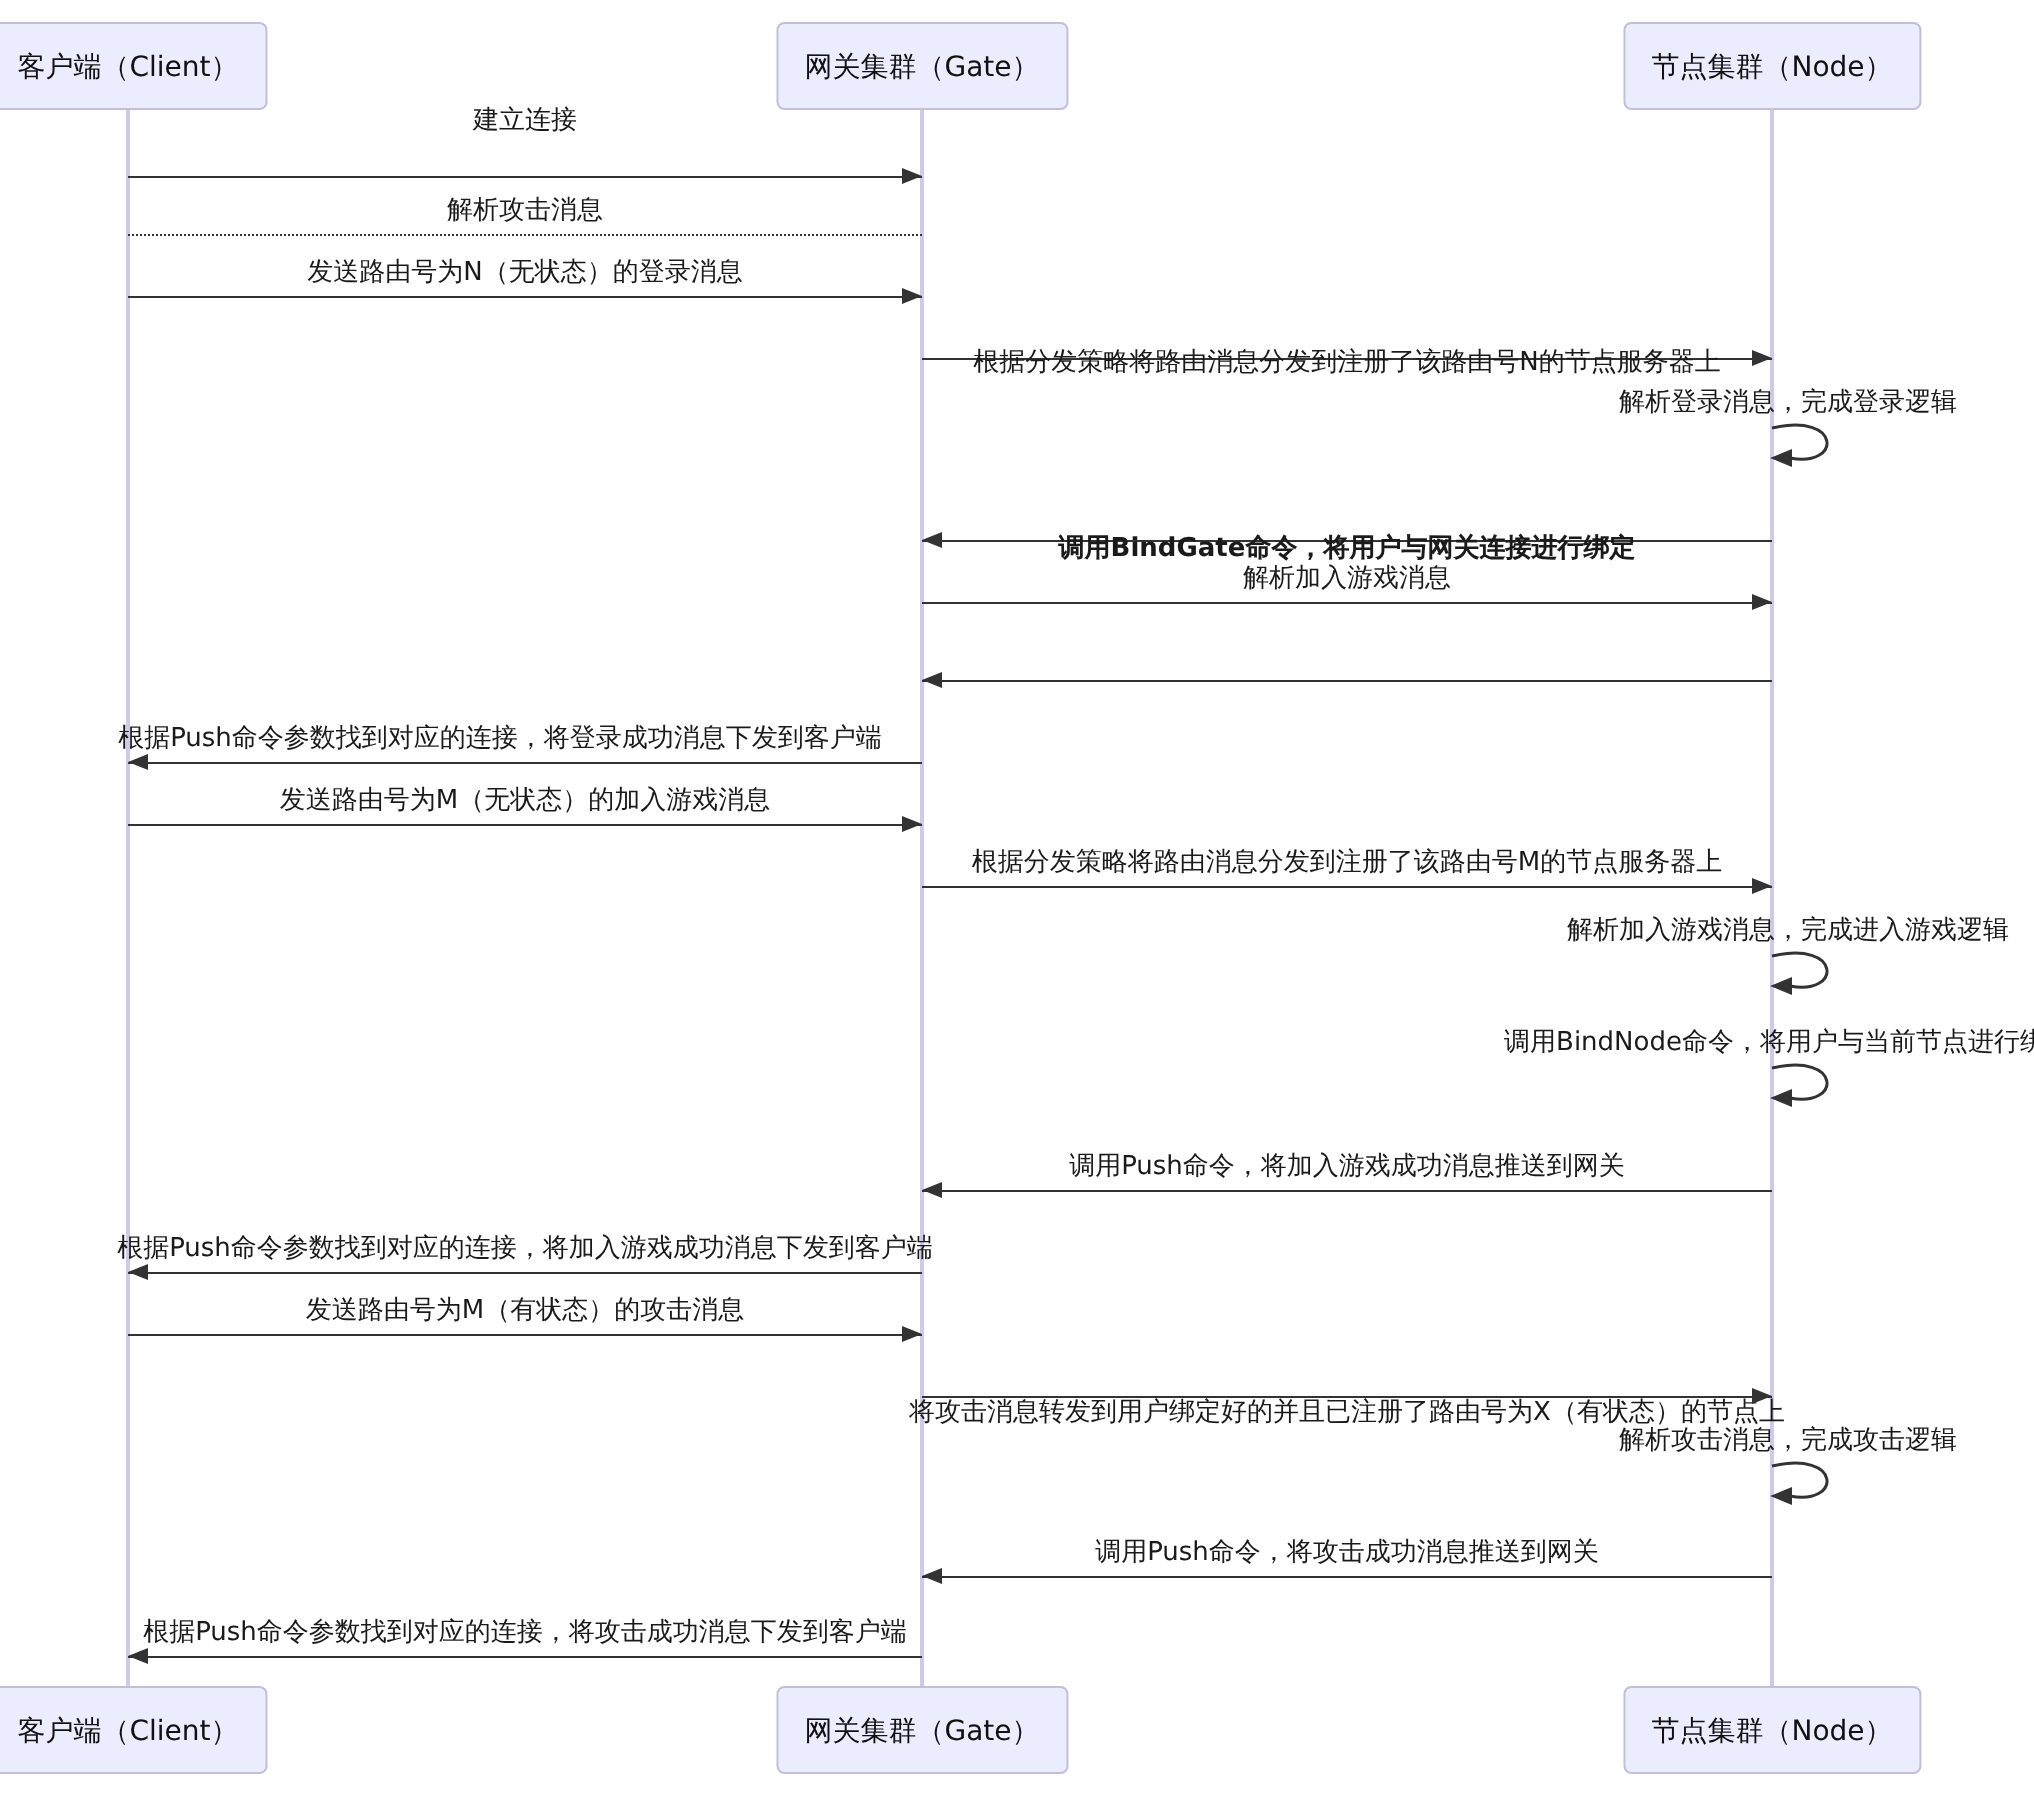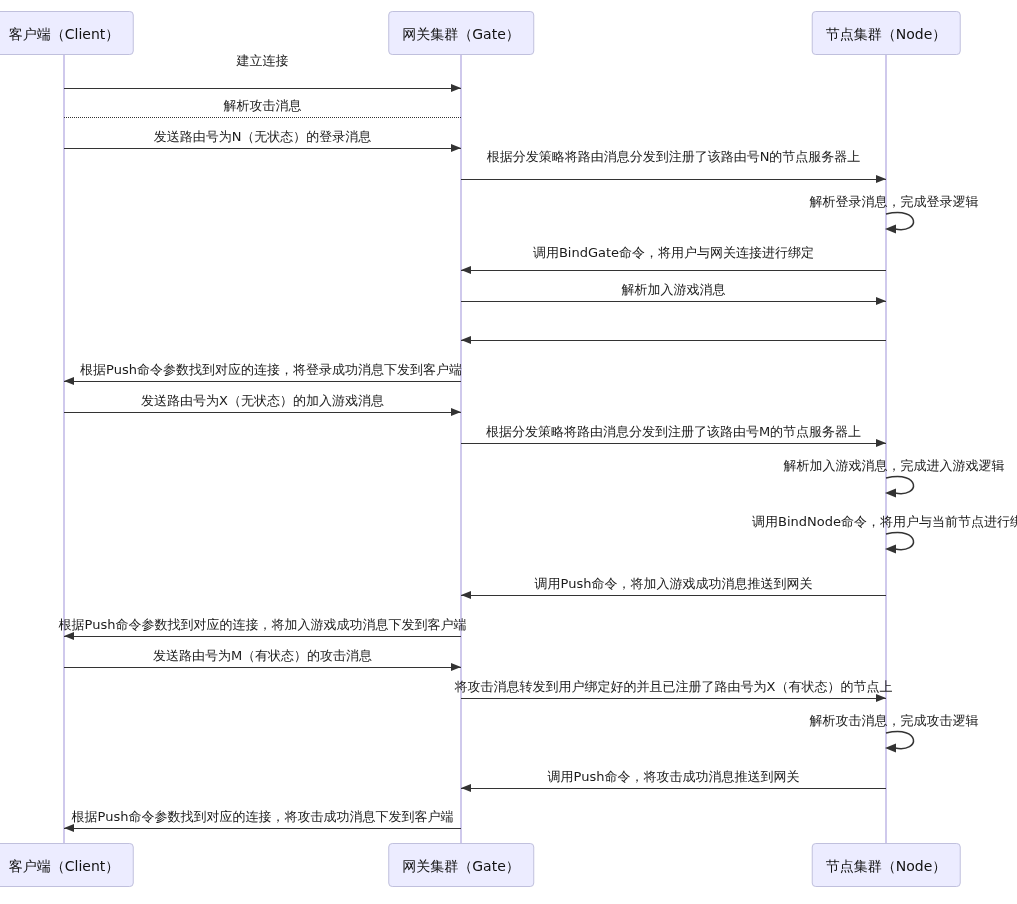--- a/index.html
+++ b/index.html
@@ -78,42 +78,42 @@
     <div class="actor" style="left: 886px; top: 11px;">节点集群（Node）</div>
     <div class="actor" style="left: 886px; top: 843px;">节点集群（Node）</div>
     <div class="msg-label" style="left: 262.5px; top: 52px;">建立连接</div>
     <div class="msg-line" style="left: 64px; width: 397px; top: 88px; border-top-color: rgb(51, 51, 51);"></div>
     <div class="arrowhead right" style="top: 84px; left: 451px; border-left-color: rgb(51, 51, 51);"></div>
     <div class="msg-label" style="left: 262.5px; top: 97px;">解析攻击消息</div>
     <div class="msg-line dotted" style="left: 64px; width: 397px; top: 117px; border-top-color: rgb(51, 51, 51);"></div>
     <div class="msg-label" style="left: 262.5px; top: 128px;">发送路由号为N（无状态）的登录消息</div>
     <div class="msg-line" style="left: 64px; width: 397px; top: 148px; border-top-color: rgb(51, 51, 51);"></div>
     <div class="arrowhead right" style="top: 144px; left: 451px; border-left-color: rgb(51, 51, 51);"></div>
-    <div class="msg-label" style="left: 673.5px; top: 148px; text-align: right;">根据分发策略将路由消息分发到注册了该路由号N的节点服务器上</div>
+    <div class="msg-label" style="left: 673.5px; top: 173px; text-align: right;">根据分发策略将路由消息分发到注册了该路由号N的节点服务器上</div>
     <div class="msg-line" style="left: 461px; width: 425px; top: 179px; border-top-color: rgb(51, 51, 51);"></div>
     <div class="arrowhead right" style="top: 175px; left: 876px; border-left-color: rgb(51, 51, 51);"></div>
     <div class="msg-label" style="left: 894px; top: 193px;">解析登录消息，完成登录逻辑</div>
     <div class="self-loop" style="left: 885px; top: 211px;">
       <svg width="36" height="24" xmlns="http://www.w3.org/2000/svg">
         <path d="M1,3 C36,-5 36,23 10,18" fill="none" stroke="#333333" stroke-width="1.5"></path>
         <polygon points="0,18 11,13.5 11,22.5" fill="#333333"></polygon>
       </svg>
     </div>
-    <div class="msg-label" style="left: 673.5px; top: 244px;">调用BindGate命令，将用户与网关连接进行绑定</div>
+    <div class="msg-label" style="left: 673.5px; top: 266px; font-weight: bold;">调用BindGate命令，将用户与网关连接进行绑定</div>
     <div class="msg-line" style="left: 461px; width: 425px; top: 270px; border-top-color: rgb(51, 51, 51);"></div>
     <div class="arrowhead left" style="top: 266px; left: 461px; border-right-color: rgb(51, 51, 51);"></div>
     <div class="msg-label" style="left: 673.5px; top: 281px;">解析加入游戏消息</div>
     <div class="msg-line" style="left: 461px; width: 425px; top: 301px; border-top-color: rgb(51, 51, 51);"></div>
     <div class="arrowhead right" style="top: 297px; left: 876px; border-left-color: rgb(51, 51, 51);"></div>
     <div class="msg-line" style="left: 461px; width: 425px; top: 340px; border-top-color: rgb(51, 51, 51);"></div>
     <div class="arrowhead left" style="top: 336px; left: 461px; border-right-color: rgb(51, 51, 51);"></div>
-    <div class="msg-label" style="left: 271px; top: 361px;">根据Push命令参数找到对应的连接，将登录成功消息下发到客户端</div>
+    <div class="msg-label" style="left: 250px; top: 361px;">根据Push命令参数找到对应的连接，将登录成功消息下发到客户端</div>
     <div class="msg-line" style="left: 64px; width: 397px; top: 381px; border-top-color: rgb(51, 51, 51);"></div>
     <div class="arrowhead left" style="top: 377px; left: 64px; border-right-color: rgb(51, 51, 51);"></div>
-    <div class="msg-label" style="left: 262.5px; top: 392px;">发送路由号为X（无状态）的加入游戏消息</div>
+    <div class="msg-label" style="left: 262.5px; top: 392px;">发送路由号为M（无状态）的加入游戏消息</div>
     <div class="msg-line" style="left: 64px; width: 397px; top: 412px; border-top-color: rgb(51, 51, 51);"></div>
     <div class="arrowhead right" style="top: 408px; left: 451px; border-left-color: rgb(51, 51, 51);"></div>
     <div class="msg-label" style="left: 673.5px; top: 423px;">根据分发策略将路由消息分发到注册了该路由号M的节点服务器上</div>
     <div class="msg-line" style="left: 461px; width: 425px; top: 443px; border-top-color: rgb(51, 51, 51);"></div>
     <div class="arrowhead right" style="top: 439px; left: 876px; border-left-color: rgb(51, 51, 51);"></div>
     <div class="msg-label" style="left: 894px; top: 457px; text-align: center;">解析加入游戏消息，完成进入游戏逻辑</div>
     <div class="self-loop" style="left: 885px; top: 475px;">
       <svg width="36" height="24" xmlns="http://www.w3.org/2000/svg">
         <path d="M1,3 C36,-5 36,23 10,18" fill="none" stroke="#333333" stroke-width="1.5"></path>
         <polygon points="0,18 11,13.5 11,22.5" fill="#333333"></polygon>
@@ -128,21 +128,21 @@
     </div>
     <div class="msg-label" style="left: 673.5px; top: 575px;">调用Push命令，将加入游戏成功消息推送到网关</div>
     <div class="msg-line" style="left: 461px; width: 425px; top: 595px; border-top-color: rgb(51, 51, 51);"></div>
     <div class="arrowhead left" style="top: 591px; left: 461px; border-right-color: rgb(51, 51, 51);"></div>
     <div class="msg-label" style="left: 262.5px; top: 616px;">根据Push命令参数找到对应的连接，将加入游戏成功消息下发到客户端</div>
     <div class="msg-line" style="left: 64px; width: 397px; top: 636px; border-top-color: rgb(51, 51, 51);"></div>
     <div class="arrowhead left" style="top: 632px; left: 64px; border-right-color: rgb(51, 51, 51);"></div>
     <div class="msg-label" style="left: 262.5px; top: 647px;">发送路由号为M（有状态）的攻击消息</div>
     <div class="msg-line" style="left: 64px; width: 397px; top: 667px; border-top-color: rgb(51, 51, 51);"></div>
     <div class="arrowhead right" style="top: 663px; left: 451px; border-left-color: rgb(51, 51, 51);"></div>
-    <div class="msg-label" style="left: 673.5px; top: 678px;">将攻击消息转发到用户绑定好的并且已注册了路由号为X（有状态）的节点上</div>
+    <div class="msg-label" style="left: 673.5px; top: 698px;">将攻击消息转发到用户绑定好的并且已注册了路由号为X（有状态）的节点上</div>
     <div class="msg-line" style="left: 461px; width: 425px; top: 698px; border-top-color: rgb(51, 51, 51);"></div>
     <div class="arrowhead right" style="top: 694px; left: 876px; border-left-color: rgb(51, 51, 51);"></div>
     <div class="msg-label" style="left: 894px; top: 712px;">解析攻击消息，完成攻击逻辑</div>
     <div class="self-loop" style="left: 885px; top: 730px;">
       <svg width="36" height="24" xmlns="http://www.w3.org/2000/svg">
         <path d="M1,3 C36,-5 36,23 10,18" fill="none" stroke="#333333" stroke-width="1.5"></path>
         <polygon points="0,18 11,13.5 11,22.5" fill="#333333"></polygon>
       </svg>
     </div>
     <div class="msg-label" style="left: 673.5px; top: 768px;">调用Push命令，将攻击成功消息推送到网关</div>

